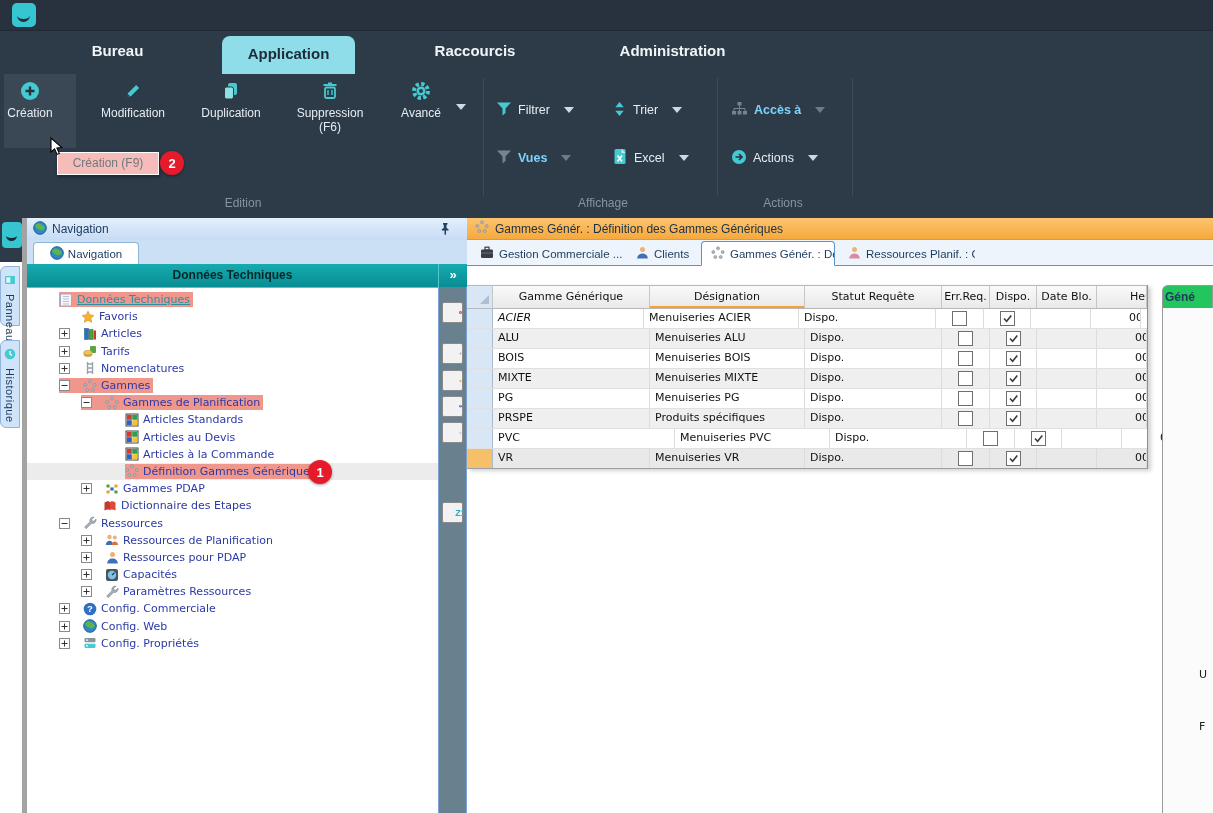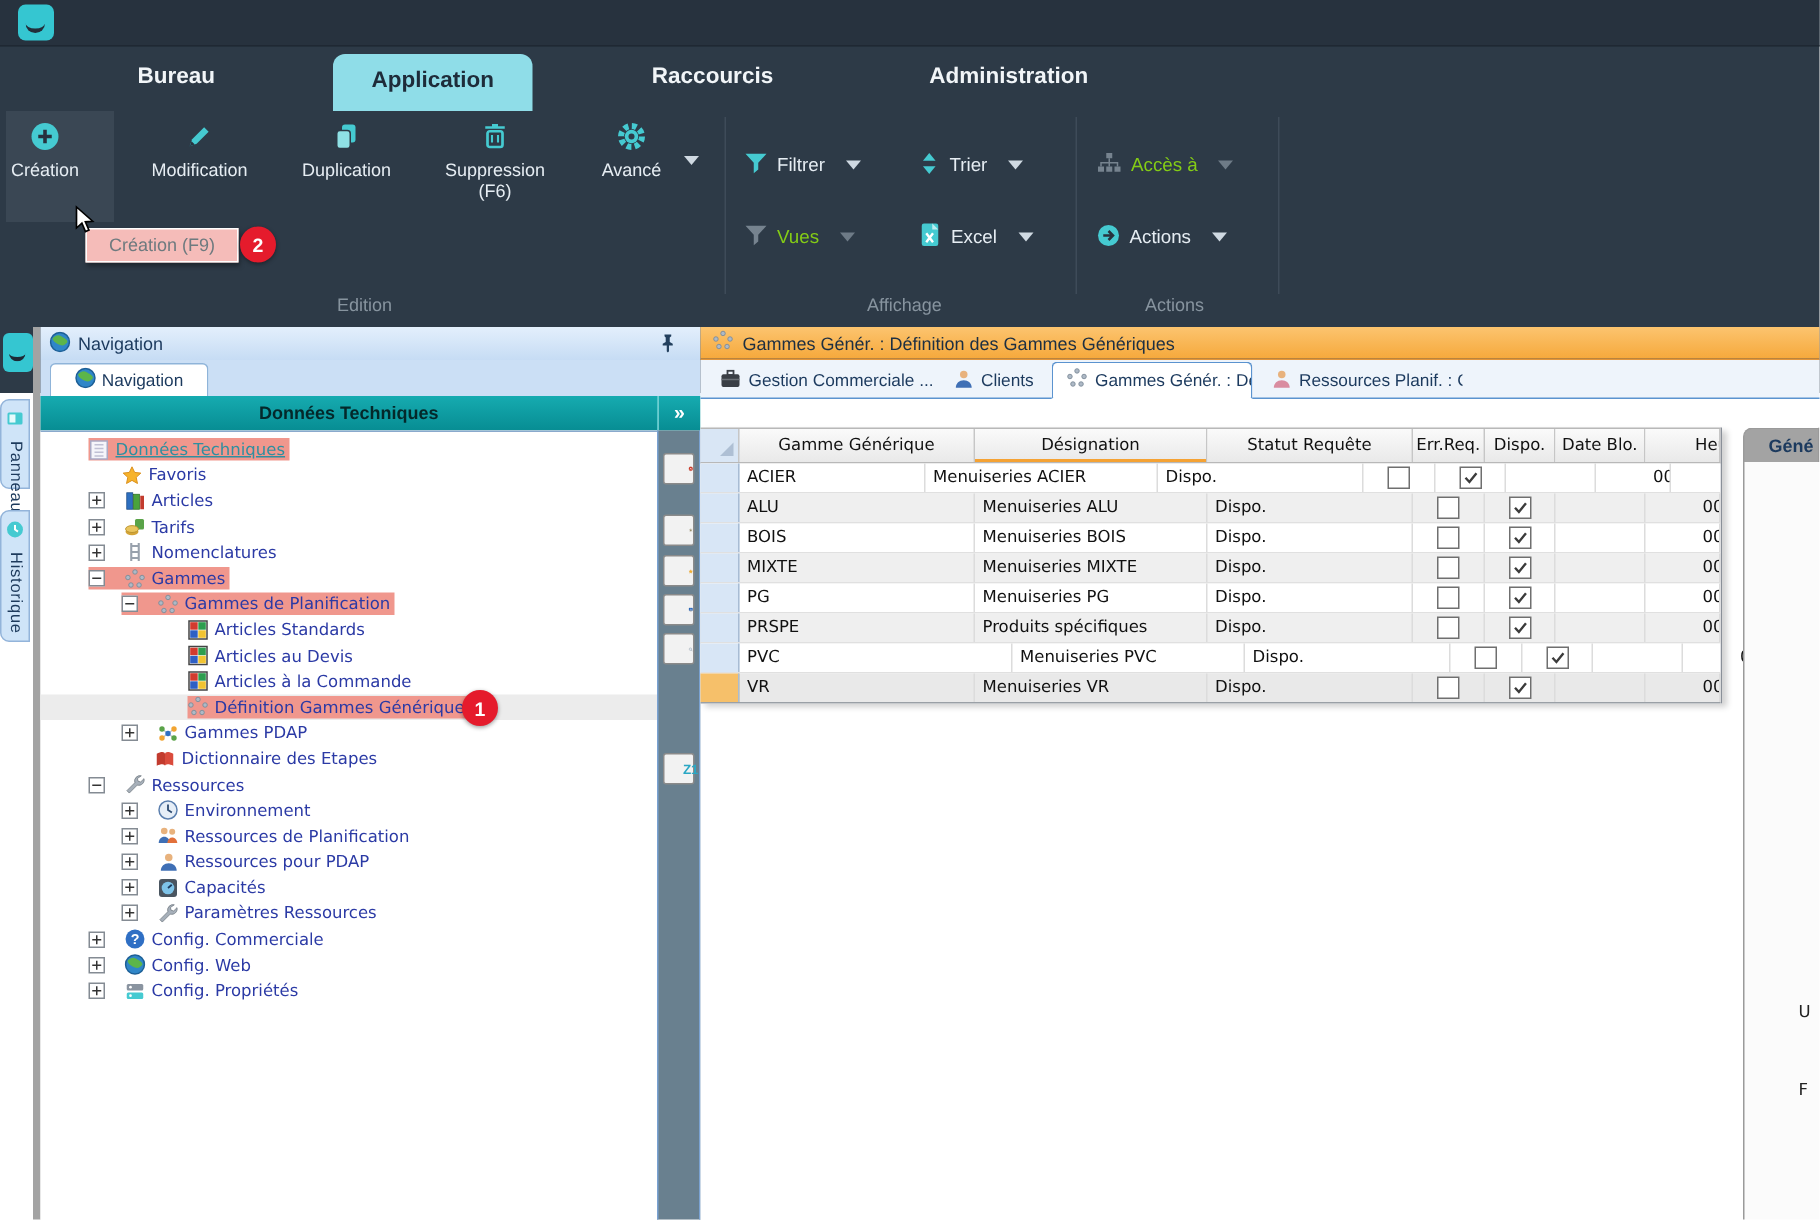--- a/index.html
+++ b/index.html
@@ -11,21 +11,21 @@
   #logo:after{content:"";position:absolute;left:5px;top:9px;width:13px;height:7px;border-bottom:3px solid #222e3a;border-radius:0 0 9px 9px;}
   .menu-tab{position:absolute;top:30px;height:44px;line-height:42px;text-align:center;color:#f1f5f8;
     font-size:15px;font-weight:bold;cursor:default;}
   .menu-tab.active{top:36px;height:38px;line-height:36px;background:#8fdde8;color:#1e2c3a;border-radius:8px 8px 0 0;}
   .vsep{position:absolute;top:78px;height:118px;width:1px;background:#3e4b59;}
   .grp-label{position:absolute;top:196px;width:90px;text-align:center;font-size:12px;color:#87949f;}
   .rbtn{position:absolute;top:78px;text-align:center;color:#e6edf3;font-size:12px;}
   .rbtn .ric{display:block;height:26px;margin-top:2px;}
   #creation-hover{position:absolute;left:4px;top:74px;width:72px;height:74px;background:#3a4754;}
   .hbtn{position:absolute;height:24px;display:flex;align-items:center;gap:6px;color:#e6edf3;font-size:12.5px;}
-  .hbtn.dim{color:#84cc16;}
+  .hbtn.dim{color:#7dd3fc;font-weight:bold;}
   .caret{width:0;height:0;border-left:5px solid transparent;border-right:5px solid transparent;border-top:6px solid #cfd9e2;display:inline-block;}
   .caret.dim{border-top-color:#6e7b87;}
   .caret.sm{margin-left:8px;}
   #avance-caret{position:absolute;left:456px;top:104px;}
   #tooltip{position:absolute;left:57px;top:152px;width:100px;height:21px;line-height:21px;text-align:center;
     background:#f5bcb9;border:1px solid #fdfdfd;box-shadow:1px 2px 3px rgba(0,0,0,.35);color:#6e7a7f;font-size:12px;}
   .badge{position:absolute;width:24px;height:24px;border-radius:50%;background:#e51b2c;color:#fff;
     font-size:13px;font-weight:bold;display:flex;align-items:center;justify-content:center;box-shadow:0 1px 3px rgba(0,0,0,.4);z-index:50;}
   #cursor{position:absolute;left:46px;top:136px;z-index:60;}
   
@@ -85,22 +85,22 @@
   .grow{display:flex;height:19px;border-bottom:1px solid #e0e0e0;background:#fff;}
   .grow.alt{background:#efefef;}
   .grow.sel{background:#e9e9e9;border-bottom:1px solid #9aa0a6;}
   .gcell{border-right:1px solid #dcdcdc;overflow:hidden;white-space:nowrap;box-sizing:border-box;flex:none;
     line-height:18px;padding-left:5px;color:#111;}
   .gcell.selc{background:#d8e6f6;border-right:1px solid #a8bcd4;padding:0;}
   .gcell.selc.cur{background:#f6c06a;}
   .gcell.cbx{display:flex;align-items:center;justify-content:center;padding:0;}
   .cb{width:13px;height:13px;border:1px solid #6f6f6f;background:#fff;display:flex;align-items:center;justify-content:center;}
   #right-panel{position:absolute;left:695px;top:19px;width:51px;height:528px;}
-  #rp-tab{position:absolute;left:0;top:0;width:51px;height:23px;background:#a3a3a3;border:1px solid #9a9a9a;border-bottom:none;
-    border-radius:6px 0 0 0;font-weight:bold;font-size:12px;color:#1c3a5e;line-height:22px;padding-left:16px;
+  #rp-tab{position:absolute;left:0;top:0;width:51px;height:23px;background:#22c55e;border:1px solid #9a9a9a;border-bottom:none;
+    border-radius:6px 0 0 0;font-weight:bold;font-size:12px;color:#1c3a5e;line-height:22px;padding-left:2px;
     overflow:hidden;white-space:nowrap;box-sizing:border-box;}
   #rp-body{position:absolute;left:0;top:23px;width:51px;height:505px;background:#fbfbfb;border-left:1px solid #9a9a9a;box-sizing:border-box;}
   .plabel{position:absolute;left:36px;font-size:11px;color:#222;font-family:"DejaVu Sans",sans-serif;}
 </style>
 </head>
 <body>
 
 <div id="ribbon-block">
   <div id="titlebar">
     <div id="logo"></div>
@@ -517,38 +517,20 @@
         <span class="tsp" style="width: 54px;"></span>
         <span class="hlwrap">
           <span class="ebox">
             <svg width="7" height="7" viewBox="0 0 7 7">
               <path d="M0.5 3.5h6M3.5 0.5v6" stroke="#333" stroke-width="1"></path>
             </svg>
           </span>
           <span class="tsp" style="width: 13px;"></span>
           <span class="ticon">
             <svg width="14" height="14" viewBox="0 0 14 14">
-              <circle cx="7" cy="7" r="6" fill="#e6eef7" stroke="#5b7fae"></circle>
-              <path d="M7 3.3V7l2.6 1.6" stroke="#2c4a70" stroke-width="1.2" fill="none"></path>
-            </svg>
-          </span>
-          <span class="tlabel">Environnement</span>
-        </span>
-      </div>
-      <div class="trow">
-        <span class="tsp" style="width: 54px;"></span>
-        <span class="hlwrap">
-          <span class="ebox">
-            <svg width="7" height="7" viewBox="0 0 7 7">
-              <path d="M0.5 3.5h6M3.5 0.5v6" stroke="#333" stroke-width="1"></path>
-            </svg>
-          </span>
-          <span class="tsp" style="width: 13px;"></span>
-          <span class="ticon">
-            <svg width="14" height="14" viewBox="0 0 14 14">
               <circle cx="4.5" cy="4" r="2.2" fill="#e8b27d"></circle>
               <path d="M.8 12c0-2.6 1.7-4.2 3.7-4.2S8.2 9.4 8.2 12z" fill="#3f6fb5"></path>
               <circle cx="9.8" cy="4.5" r="2" fill="#e8b27d"></circle>
               <path d="M6.5 12c.3-2.3 1.7-3.6 3.3-3.6 1.7 0 3.2 1.4 3.4 3.6z" fill="#e2703a"></path>
             </svg>
           </span>
           <span class="tlabel">Ressources de Planification</span>
         </span>
       </div>
       <div class="trow">
@@ -759,21 +741,21 @@
           <div class="hcell" style="width: 157px;">Gamme Générique</div>
           <div class="hcell sorted" style="width: 155px;">Désignation</div>
           <div class="hcell" style="width: 137px;">Statut Requête</div>
           <div class="hcell" style="width: 48px;">Err.Req.</div>
           <div class="hcell" style="width: 47px;">Dispo.</div>
           <div class="hcell" style="width: 60px;">Date Blo.</div>
           <div class="hcell" style="width: 50px; text-align: left; padding-left: 33px;">Heu</div>
         </div>
         <div class="grow">
           <div class="gcell selc" style="width: 26px;"></div>
-          <div class="gcell" style="width: 124px;">ACIER</div>
+          <div class="gcell" style="width: 151px; font-style: italic;">ACIER</div>
           <div class="gcell" style="width: 155px;">Menuiseries ACIER</div>
           <div class="gcell" style="width: 137px;">Dispo.</div>
           <div class="gcell cbx" style="width: 48px;">
             <span class="cb"></span>
           </div>
           <div class="gcell cbx" style="width: 47px;">
             <span class="cb">
               <svg width="11" height="11" viewBox="0 0 11 11">
                 <path d="M2 5.5l2.6 2.8L9.3 2.5" stroke="#3c3c3c" stroke-width="1.6" fill="none"></path>
               </svg>

